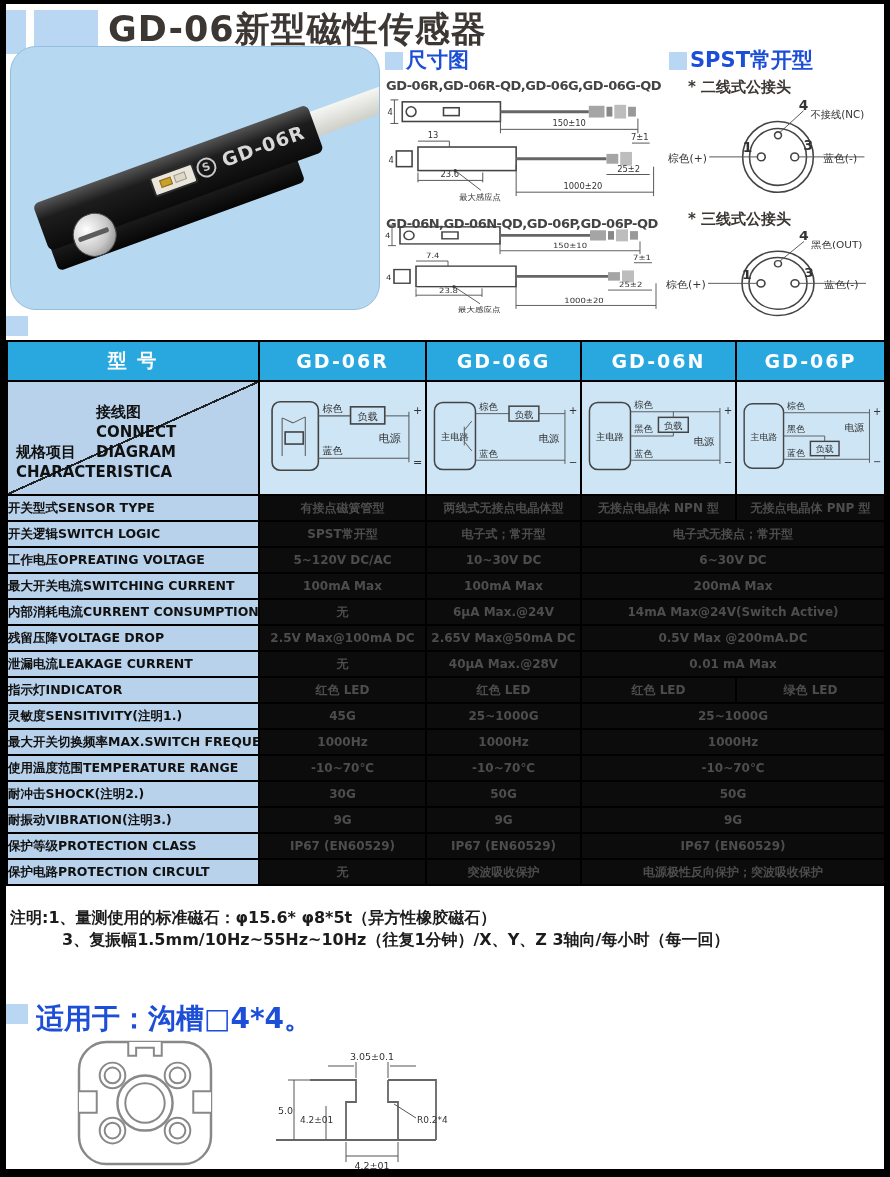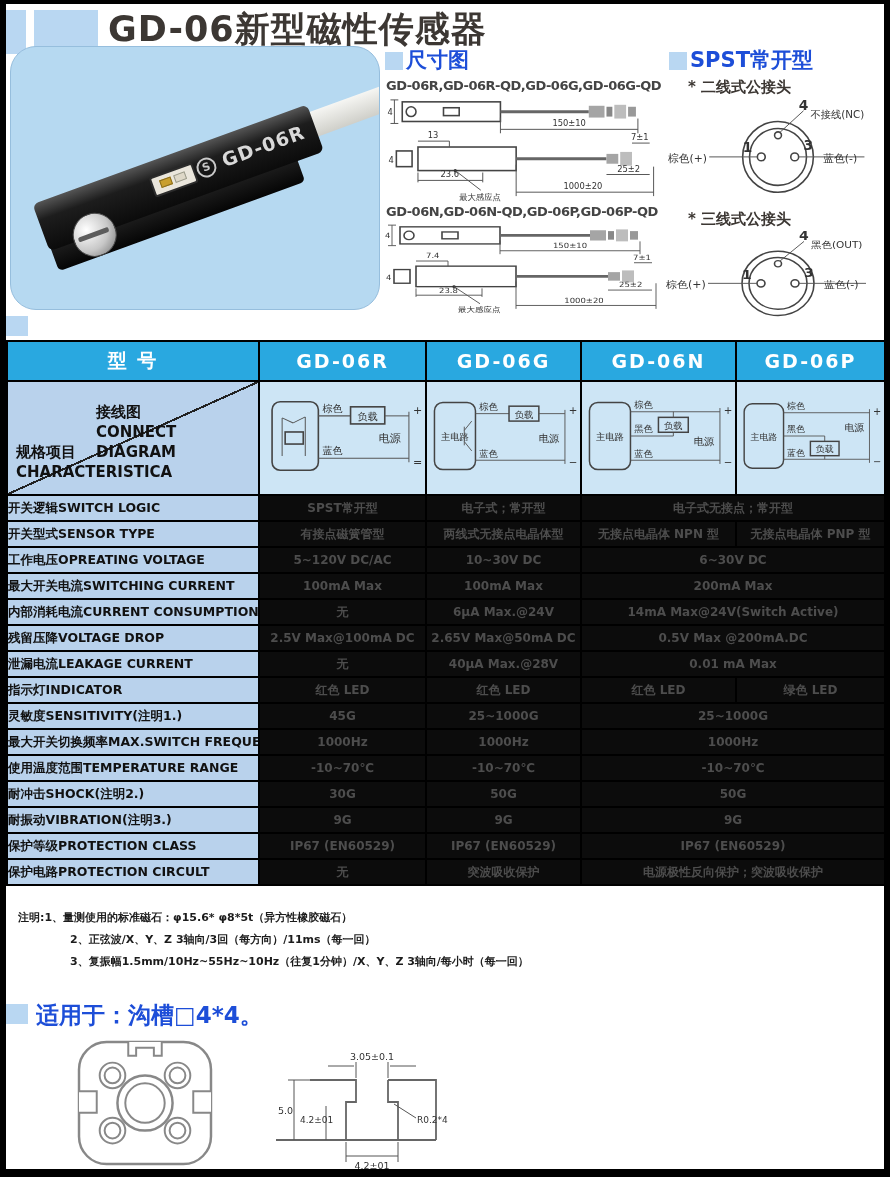--- a/index.html
+++ b/index.html
@@ -48,21 +48,21 @@
   .hdr{background:#29a8e0;color:#fff;text-align:center;font-size:19px;font-weight:bold;height:38px;letter-spacing:2px;}
   .lbl{background:#b9d2ec;color:#111;font-size:12.5px;font-weight:bold;padding-left:8px;white-space:nowrap;height:24px;}
   .val{background:#0c0c0c;color:#4d4d4d;font-size:12px;font-weight:bold;text-align:center;white-space:nowrap;height:24px;}
   .diagcell{background:#cde5f5;height:112px;}
   .diaglbl{background:
       linear-gradient(to bottom right,transparent calc(50% - 1px),#222 calc(50% - 1px),#222 calc(50% + 1px),transparent calc(50% + 1px)),
       #b9d2ec;position:relative;}
   .diag-top{position:absolute;top:20px;left:88px;font-size:15px;font-weight:bold;color:#111;line-height:20px;}
   .diag-bottom{position:absolute;bottom:12px;left:8px;font-size:15px;font-weight:bold;color:#111;line-height:20px;margin-top:32px;}
 
-  .notes{left:4px;top:903px;width:870px;font-size:11px;font-weight:bold;color:#1c1c1c;line-height:22px;margin-left:8px;}
+  .notes{left:4px;top:903px;width:870px;font-size:16px;font-weight:bold;color:#1c1c1c;line-height:22px;}
   .notes .ind{padding-left:52px;}
 </style>
 </head>
 <body>
 
 <div class="sq" style="left:0;top:6px;width:20px;height:44px;"></div>
 <div class="sq" style="left:28px;top:6px;width:64px;height:44px;"></div>
 <div class="abs page-title" style="left:102px;top:2px;text-align:right;">GD-06新型磁性传感器</div>
 
 <div class="abs photo">
@@ -123,21 +123,21 @@
   <line class="ln" x1="250" y1="50" x2="268" y2="50"></line>
     <text x="249" y="47" class="dim">7±1</text>
   <line class="ln" x1="224" y1="82" x2="268" y2="82"></line>
     <text x="235" y="79" class="dim">25±2</text>
   <line class="ln" x1="132" y1="72" x2="132" y2="104"></line>
     <line class="ln" x1="272" y1="74" x2="272" y2="104"></line>
     <line class="ln" x1="132" y1="100" x2="272" y2="100"></line>
   <text x="200" y="97" class="dim" text-anchor="middle">1000±20</text>
 </svg>
 
-<div class="abs sub-models" style="left:380px;top:200px;">GD-06N,GD-06N-QD,GD-06P,GD-06P-QD</div>
+<div class="abs sub-models" style="left:380px;top:212px;">GD-06N,GD-06N-QD,GD-06P,GD-06P-QD</div>
 
 <svg class="abs" style="left:378px;top:216px;" width="280" height="94" viewBox="0 0 280 110" preserveAspectRatio="none">
   <line class="ln" x1="8" y1="6" x2="8" y2="30"></line>
     <line class="ln" x1="4" y1="6" x2="12" y2="6"></line>
     <line class="ln" x1="4" y1="30" x2="12" y2="30"></line>
   <text x="1" y="21" class="dim">4</text>
   <rect class="bd" x="16" y="8" width="100" height="20"></rect>
     <circle class="bd" cx="25" cy="18" r="5"></circle>
     <rect class="bd" x="58" y="14" width="16" height="8"></rect>
   <line x1="116" y1="18" x2="206" y2="18" stroke="#666" stroke-width="3"></line>
@@ -324,33 +324,33 @@
         <text x="56" y="72" font-size="10">蓝色</text>
         <text x="98" y="68" font-size="10" text-anchor="middle">负载</text>
         <text x="120" y="44" font-size="11">电源</text>
         <text x="152" y="26" font-size="11">+</text>
         <text x="152" y="82" font-size="11">−</text>
       </svg>
     </td>
   </tr>
 
   <tr>
-        <td class="lbl">开关逻辑SWITCH LOGIC</td>
-        <td class="val">SPST常开型</td>
-        <td class="val">电子式；常开型</td>
-        <td class="val" colspan="2">电子式无接点；常开型</td>
-      </tr>
-  <tr>
         <td class="lbl">开关型式SENSOR TYPE</td>
         <td class="val">有接点磁簧管型</td>
         <td class="val">两线式无接点电晶体型</td>
         <td class="val">无接点电晶体 NPN 型</td>
         <td class="val">无接点电晶体 PNP 型</td>
       </tr>
   <tr>
+        <td class="lbl">开关逻辑SWITCH LOGIC</td>
+        <td class="val">SPST常开型</td>
+        <td class="val">电子式；常开型</td>
+        <td class="val" colspan="2">电子式无接点；常开型</td>
+      </tr>
+  <tr>
         <td class="lbl">工作电压OPREATING VOLTAGE</td>
         <td class="val">5~120V DC/AC</td>
         <td class="val">10~30V DC</td>
         <td class="val" colspan="2">6~30V DC</td>
       </tr>
   <tr>
         <td class="lbl">最大开关电流SWITCHING CURRENT</td>
         <td class="val">100mA Max</td>
         <td class="val">100mA Max</td>
         <td class="val" colspan="2">200mA Max</td>
@@ -420,26 +420,25 @@
         <td class="lbl">保护电路PROTECTION CIRCULT</td>
         <td class="val">无</td>
         <td class="val">突波吸收保护</td>
         <td class="val" colspan="2">电源极性反向保护；突波吸收保护</td>
       </tr>
 </tbody>
   </table>
 
 <div class="abs notes">
   <div>注明:1、量测使用的标准磁石：φ15.6* φ8*5t（异方性橡胶磁石）</div>
-  <div class="ind">2、正弦波/X、Y、Z 3轴向/3回（每方向）/11ms（每一回）</div>
   <div class="ind">3、复振幅1.5mm/10Hz~55Hz~10Hz（往复1分钟）/X、Y、Z 3轴向/每小时（每一回）</div>
 </div>
 
 <div class="sq" style="left:0;top:1000px;width:22px;height:20px;"></div>
-<div class="abs sec-head" style="left:30px;top:996px;font-size:23px;">适用于：沟槽□4*4。</div>
+<div class="abs sec-head" style="left:30px;top:996px;font-size:28px;">适用于：沟槽□4*4。</div>
 
 <svg class="abs" style="left:64px;top:1034px;" width="150" height="131" viewBox="0 0 150 133">
   <rect x="8" y="4" width="134" height="124" rx="28" fill="#fff" stroke="#888" stroke-width="2.5"></rect>
   <polyline points="58,4 58,18 66,18 66,10 84,10 84,18 92,18 92,4" fill="#fff" stroke="#888" stroke-width="2"></polyline>
   <polyline points="8,54 26,54 26,76 8,76" fill="#fff" stroke="#888" stroke-width="2"></polyline>
   <polyline points="142,54 124,54 124,76 142,76" fill="#fff" stroke="#888" stroke-width="2"></polyline>
   <circle cx="42" cy="38" r="13" fill="none" stroke="#888" stroke-width="2"></circle>
     <circle cx="42" cy="38" r="8" fill="none" stroke="#888" stroke-width="2"></circle>
   <circle cx="108" cy="38" r="13" fill="none" stroke="#888" stroke-width="2"></circle>
     <circle cx="108" cy="38" r="8" fill="none" stroke="#888" stroke-width="2"></circle>

